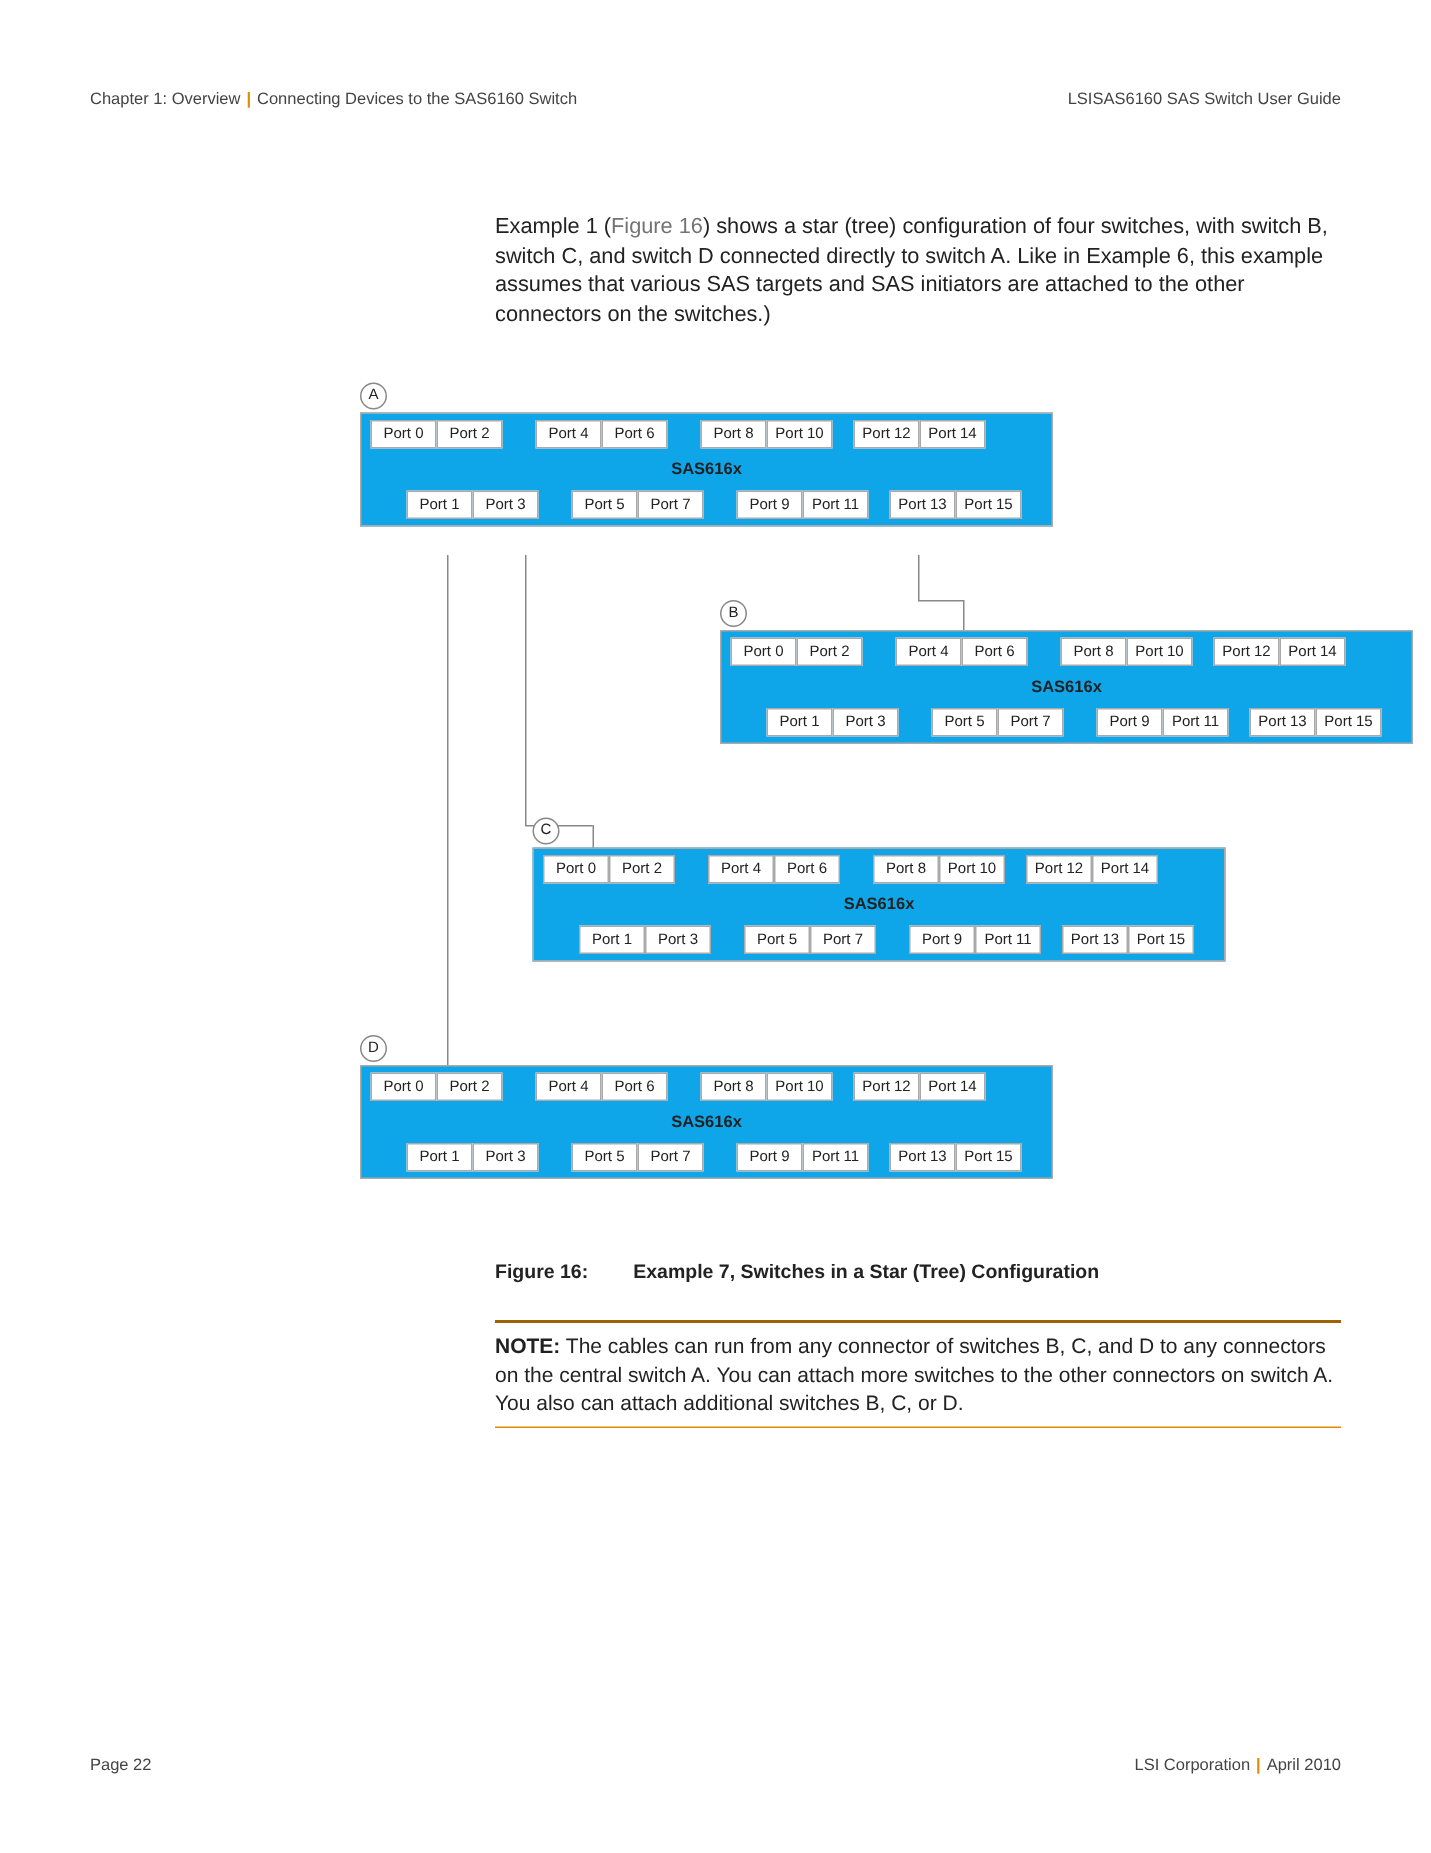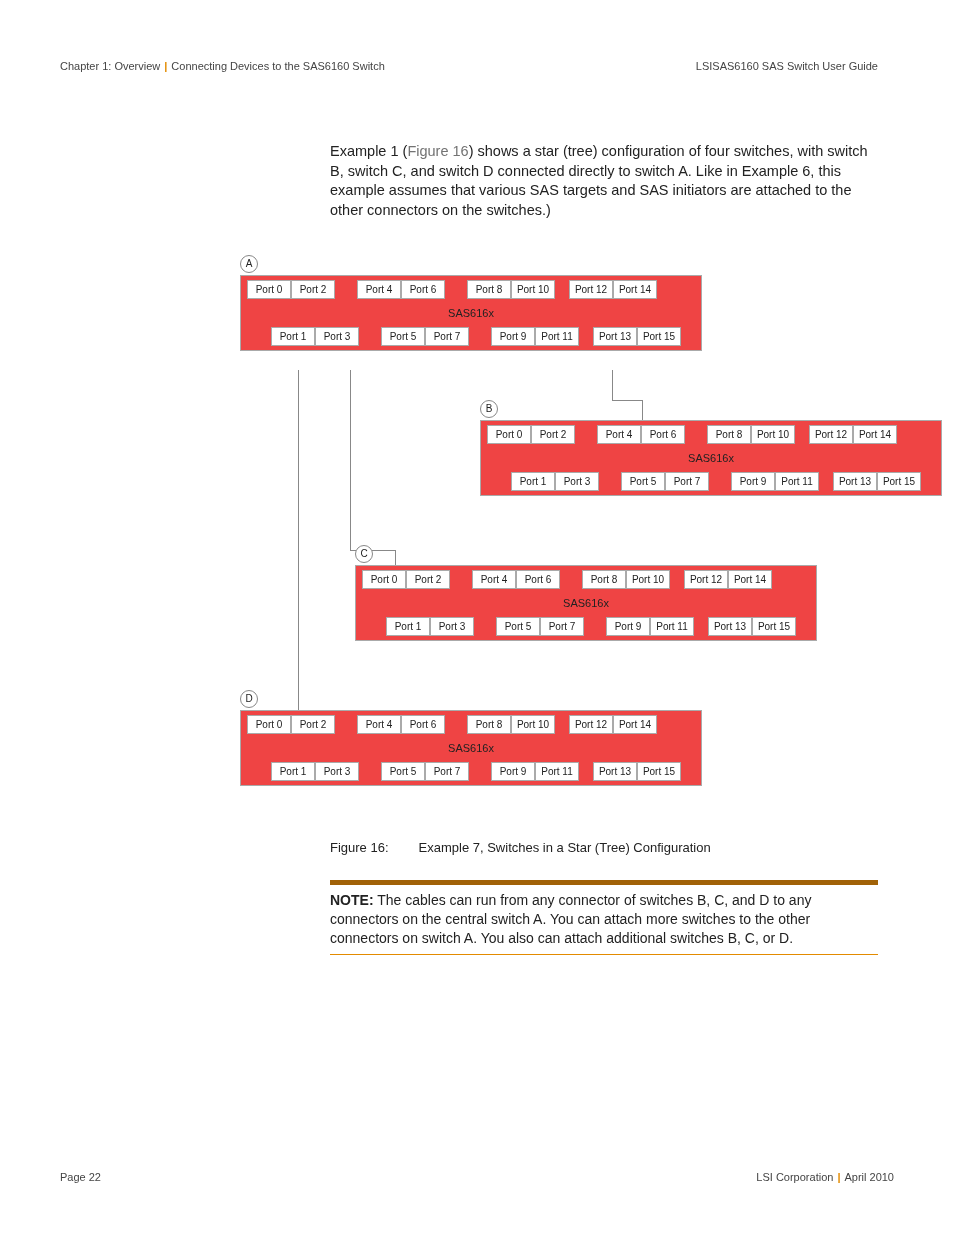--- a/index.html
+++ b/index.html
@@ -4,21 +4,21 @@
 <style>
   body {
     margin: 0;
     padding: 0;
     font-family: "Myriad Pro", "Segoe UI", Arial, sans-serif;
     background: #fff;
     color: #222;
     width: 954px;
   }
   .page {
-    padding: 60px 76px 40px 60px;
+    padding: 60px 60px 40px 60px;
     box-sizing: border-box;
     min-height: 1235px;
     position: relative;
   }
   .header-row {
     display: flex;
     justify-content: space-between;
     font-size: 11px;
     color: #444;
     margin-bottom: 70px;
@@ -39,21 +39,21 @@
     position: relative;
     height: 580px;
     margin-left: 120px;
     margin-bottom: 10px;
     width: 760px;
   }
   .switch {
     position: absolute;
     border: 1px solid #aaa;
     font-size: 10px;
-    background: #ef4444;
+    background: #0ea5e9;
   }
   .port-row {
     display: flex;
     gap: 2px;
     padding: 4px 6px;
   }
   .port-row.indent { padding-left: 30px; }
   .port-group { display: flex; gap: 0; }
   .port-gap { width: 18px; }
   .port-gap-sm { width: 10px; }
@@ -63,20 +63,21 @@
     font-size: 10px;
     white-space: nowrap;
     min-width: 34px;
     text-align: center;
     background: #fff;
   }
   .switch-label {
     text-align: center;
     font-size: 11px;
     padding: 4px 0;
+    font-weight: bold;
   }
   .badge {
     position: absolute;
     width: 16px;
     height: 16px;
     border: 1px solid #888;
     border-radius: 50%;
     font-size: 10px;
     text-align: center;
     line-height: 16px;
@@ -84,27 +85,27 @@
     z-index: 5;
   }
   .conn {
     position: absolute;
     background: #888;
     z-index: 0;
   }
   .figure-caption {
     margin-left: 270px;
     font-size: 13px;
-    font-weight: normal;
+    font-weight: bold;
     margin-bottom: 25px;
   }
   .figure-caption .capnum { margin-right: 30px; }
   .note-block {
     margin-left: 270px;
-    border-top: 5px solid #a16207;
+    border-top: 2px solid #a16207;
     border-bottom: 1px solid #e38b00;
     padding: 6px 0;
     font-size: 14px;
     line-height: 1.35;
   }
   .note-block .note-label { font-weight: bold; }
   .footer-row {
     position: absolute;
     bottom: 52px;
     left: 60px;

